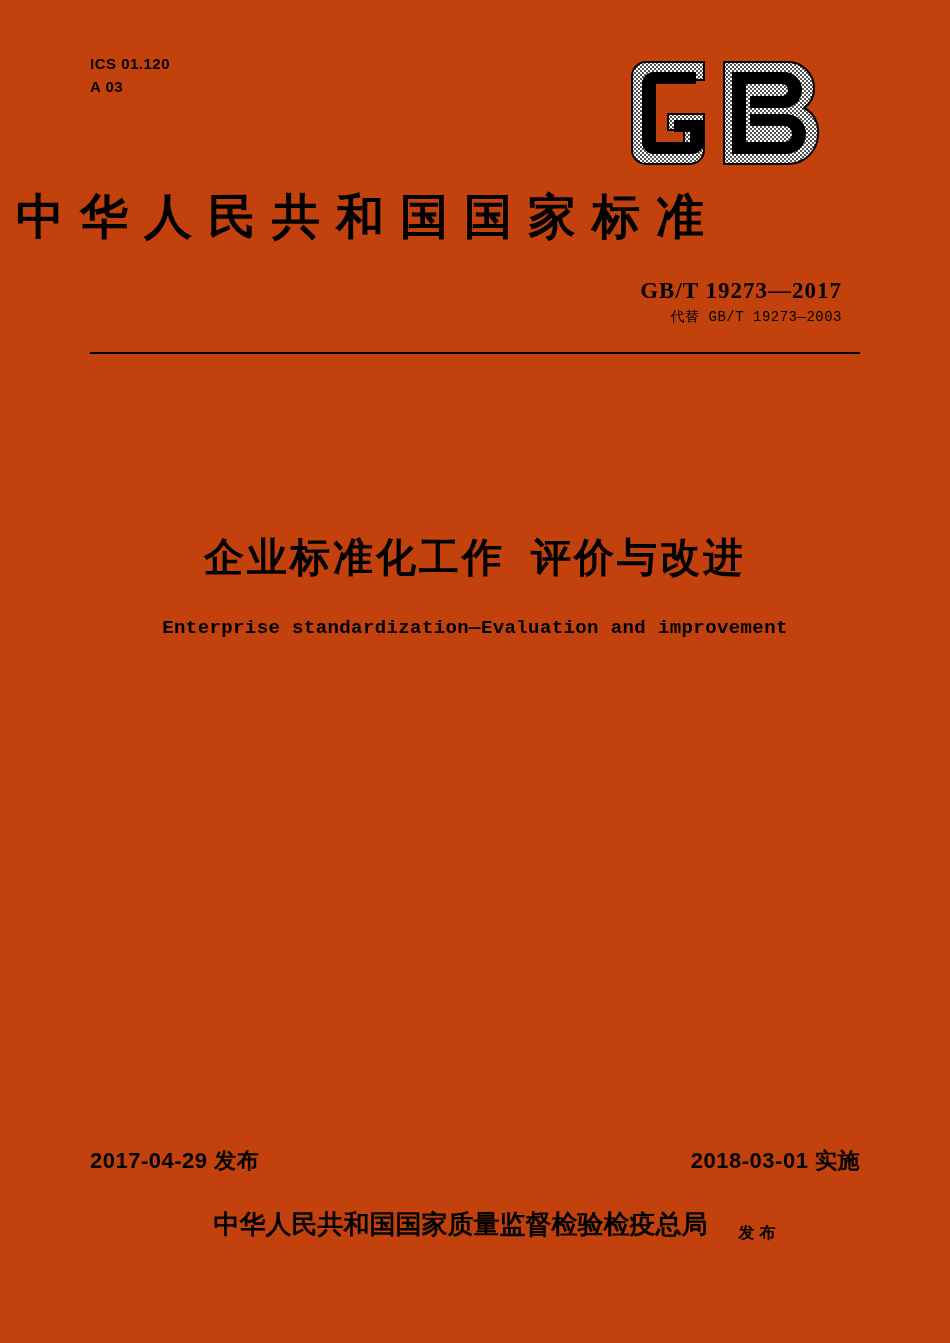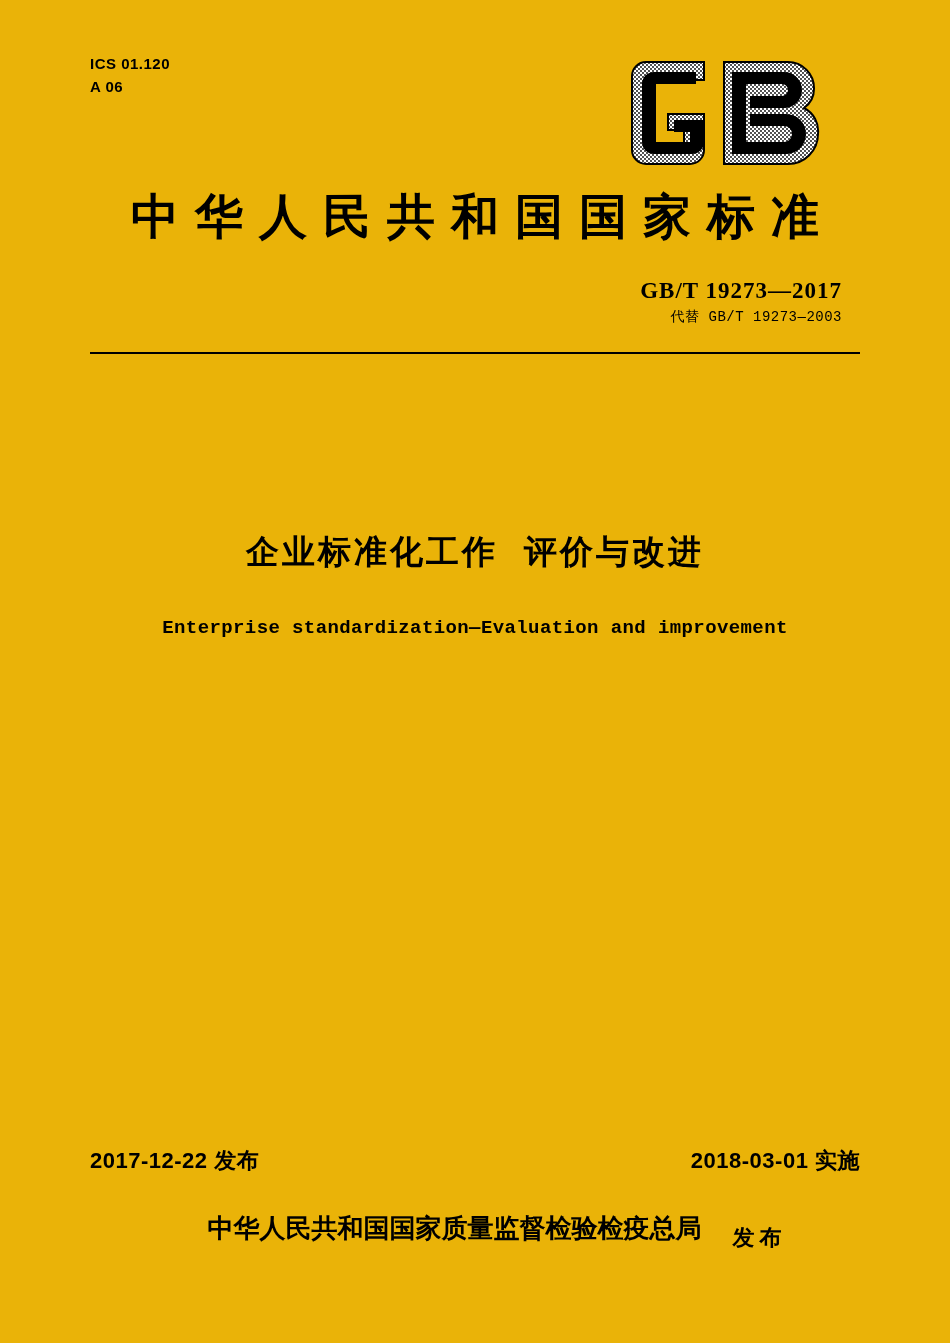--- a/index.html
+++ b/index.html
@@ -9,21 +9,21 @@
   }
   body {
     font-family: "Liberation Serif", serif;
     color: #000000;
   }
   .page {
     position: relative;
     width: 950px;
     height: 1343px;
     margin: 0 auto;
-    background: #eab308;
+    background: #c2410c;
     overflow: hidden;
   }
 
   
   .ics-block {
     position: absolute;
     left: 90px;
     top: 52px;
     font-family: "Liberation Sans", sans-serif;
     font-weight: bold;
@@ -41,21 +41,20 @@
     height: 110px;
   }
   .gb-logo svg { display: block; }
 
   
   .std-title {
     position: absolute;
     left: 0;
     right: 0;
     top: 185px;
-    text-align: center;
     font-family: "DejaVu Serif", "Liberation Serif", serif;
     font-weight: bold;
     font-size: 48px;
     letter-spacing: 16px;
     text-indent: 16px;
     white-space: nowrap;
   }
 
   
   .std-number {
@@ -90,21 +89,21 @@
 
   
   .subject-cn {
     position: absolute;
     left: 0;
     right: 0;
     top: 530px;
     text-align: center;
     font-family: "DejaVu Serif", "Liberation Serif", serif;
     font-weight: bold;
-    font-size: 33px;
+    font-size: 40px;
     letter-spacing: 3px;
     white-space: nowrap;
   }
   .subject-cn .gap {
     display: inline-block;
     width: 26px;
   }
   .subject-en {
     position: absolute;
     left: 0;
@@ -155,35 +154,35 @@
     line-height: 1.35;
     text-align: center;
   }
   .publisher-names .line2 {
     letter-spacing: 6px;
     text-indent: 6px;
   }
   .publisher-verb {
     font-family: "DejaVu Serif", "Liberation Serif", serif;
     font-weight: bold;
-    font-size: 22px;
+    font-size: 16px;
     letter-spacing: 5px;
     text-indent: 5px;
     margin-left: 26px;
     padding-top: 18px;
   }
 </style>
 </head>
 <body>
 
 <div class="page">
 
   <div class="ics-block">
     <div>ICS 01.120</div>
-    <div>A 06</div>
+    <div>A 03</div>
   </div>
 
   <div class="gb-logo">
     <svg viewBox="0 0 210 110" width="210" height="110" aria-hidden="true">
       <defs>
         <pattern id="dots" width="4" height="4" patternUnits="userSpaceOnUse">
           <rect width="4" height="4" fill="#ffffff"></rect>
           <circle cx="1" cy="1" r="0.9" fill="#000000"></circle>
           <circle cx="3" cy="3" r="0.9" fill="#000000"></circle>
         </pattern>
@@ -204,21 +203,21 @@
   <div class="std-number">GB/T 19273—2017</div>
   <div class="std-replace">代替 GB/T 19273—2003</div>
 
   <div class="rule"></div>
 
   <div class="subject-cn">
     <span>企业标准化工作</span><span class="gap"></span><span>评价与改进</span>
   </div>
   <div class="subject-en">Enterprise standardization—Evaluation and improvement</div>
 
-  <div class="date-issue">2017-12-22 发布</div>
+  <div class="date-issue">2017-04-29 发布</div>
   <div class="date-impl">2018-03-01 实施</div>
 
   <div class="publisher">
     <div class="publisher-names">
       <div class="line1">中华人民共和国国家质量监督检验检疫总局</div>
     </div>
     <div class="publisher-verb">发布</div>
   </div>
 
 </div>

